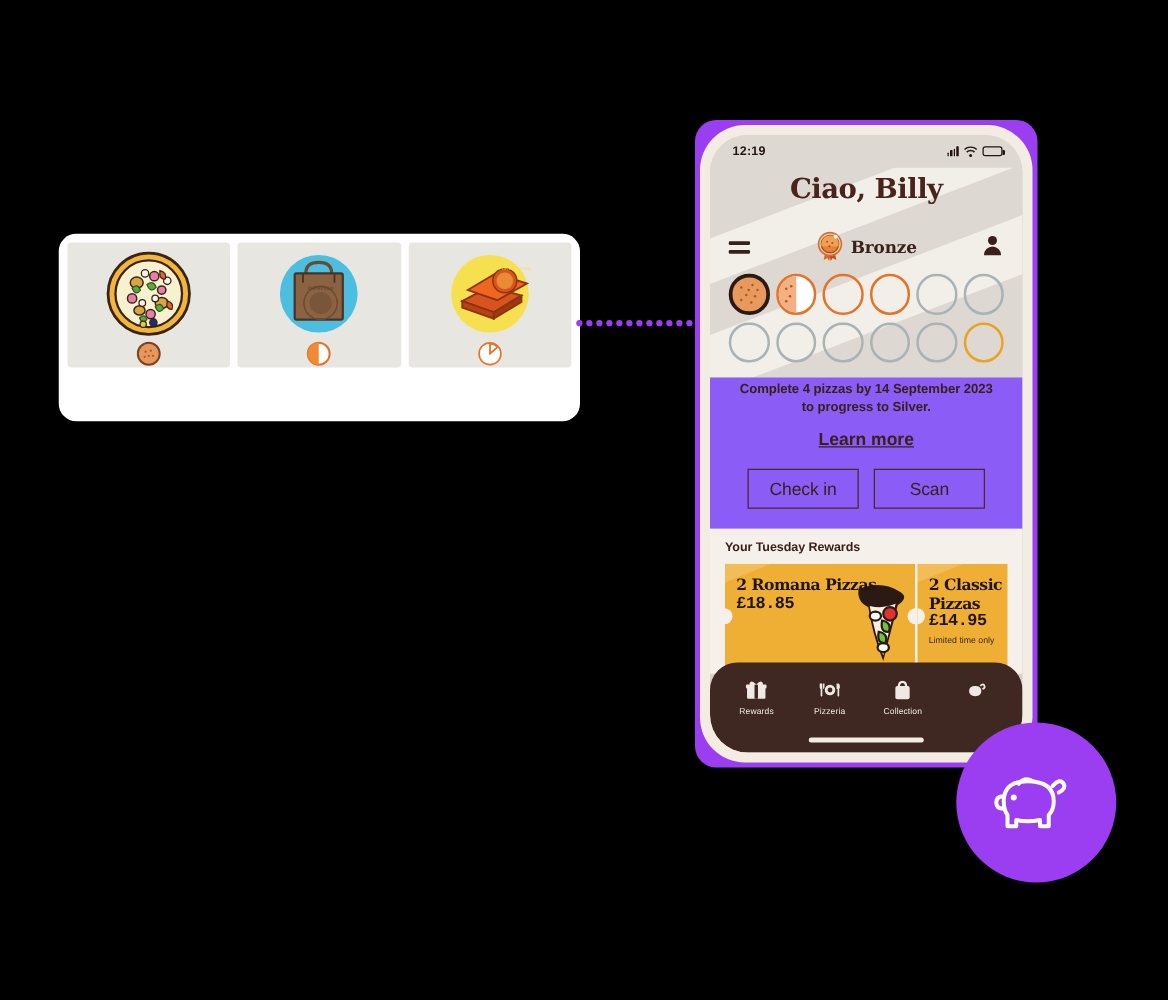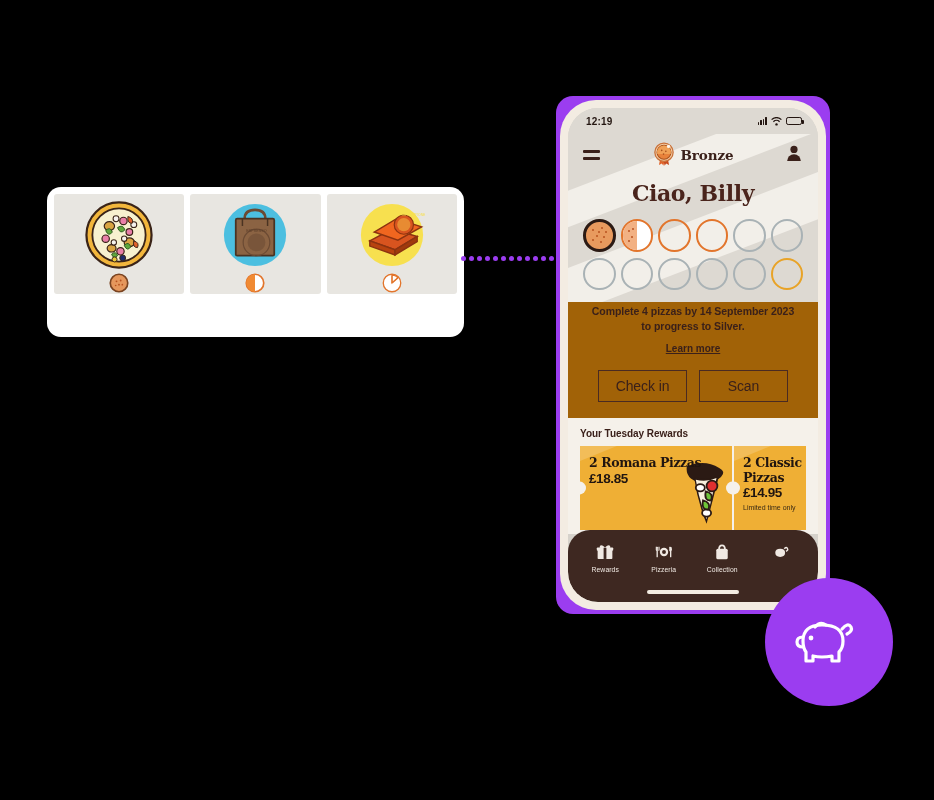--- a/index.html
+++ b/index.html
@@ -188,32 +188,32 @@
   }
   .pizza-dots { position: absolute; inset: 0; }
   .pizza-dots i {
     position: absolute; width: 2px; height: 2px; border-radius: 50%;
     background: #b8521f;
   }
 
   
   #progress-block {
     position: relative; z-index: 2;
-    background: #a16207;
+    background: #8b5cf6;
     padding: 2px 18px 0;
     text-align: center;
   }
   #progress-text {
     font-size: 10.5px; font-weight: bold; color: #3a201a;
     line-height: 15px; letter-spacing: -0.05px;
   }
   #learn-more {
     display: inline-block;
     margin-top: 9px;
-    font-size: 10px; font-weight: bold; color: #3a201a;
+    font-size: 14px; font-weight: bold; color: #3a201a;
     text-decoration: underline; cursor: pointer;
   }
   #action-row {
     display: flex; gap: 12px;
     padding: 14px 12px 16px;
     justify-content: center;
   }
   .action-btn {
     flex: 1 1 0;
     height: 32px;
@@ -259,21 +259,21 @@
   }
   .reward-card .notch-l { left: -7px; }
   .reward-card .notch-r { right: -7px; }
   .reward-name {
     font-family: "DejaVu Serif", serif;
     font-weight: bold; font-size: 12.5px; color: #201510;
     line-height: 14.5px; letter-spacing: -0.4px;
     position: relative; z-index: 2;
   }
   .reward-price {
-    font-family: Liberation Sans, sans-serif;
+    font-family: Liberation Mono, monospace;
     font-weight: bold; font-size: 13.5px; color: #201510;
     line-height: 16px; letter-spacing: -0.4px;
     position: relative; z-index: 2;
   }
   .reward-note {
     font-size: 7px; color: #3a2a15; margin-top: 3px;
     position: relative; z-index: 2;
   }
   #reward-pizza-art {
     position: absolute; right: 2px; bottom: -2px;
@@ -454,20 +454,22 @@
             </svg>
             <span class="battery-shell">
               <span class="battery-fill"></span><span class="battery-tip"></span>
             </span>
           </span>
         </div>
 
         <div id="header-area">
           <div id="header-inner">
 
+            <div id="greeting">Ciao, Billy</div>
+
             <div id="app-bar">
               <div id="hamburger">
                 <span></span>
                   <span></span>
               </div>
               <div id="tier-chip">
                 <span id="tier-medal">
                   <svg viewBox="0 0 24 28" width="22" height="26">
                     <path d="M8 17 l-1.5 8 l3.2 -1.8 l1.6 2.6 l1.6 -7z" fill="#e0632a"></path>
                     <path d="M16 17 l1.5 8 l-3.2 -1.8 l-1.6 2.6 l-1.6 -7z" fill="#c94c1e"></path>
@@ -482,22 +484,20 @@
                 </span>
                 <span id="tier-label">Bronze</span>
               </div>
               <span id="avatar-btn">
                 <svg width="18" height="18" viewBox="0 0 20 20">
                   <circle cx="10" cy="6" r="4" fill="#3a201a"></circle>
                   <path d="M2.4 19 a7.6 7.6 0 0 1 15.2 0z" fill="#3a201a"></path>
                 </svg>
               </span>
             </div>
-
-            <div id="greeting">Ciao, Billy</div>
 
             <div id="stamp-grid">
               <div class="stamp full">
                 <span class="pizza-dots">
                   <i style="left:22%;top:26%"></i>
                     <i style="left:56%;top:20%"></i>
                   <i style="left:36%;top:48%"></i>
                     <i style="left:66%;top:52%"></i>
                   <i style="left:22%;top:66%"></i>
                     <i style="left:54%;top:72%"></i>

